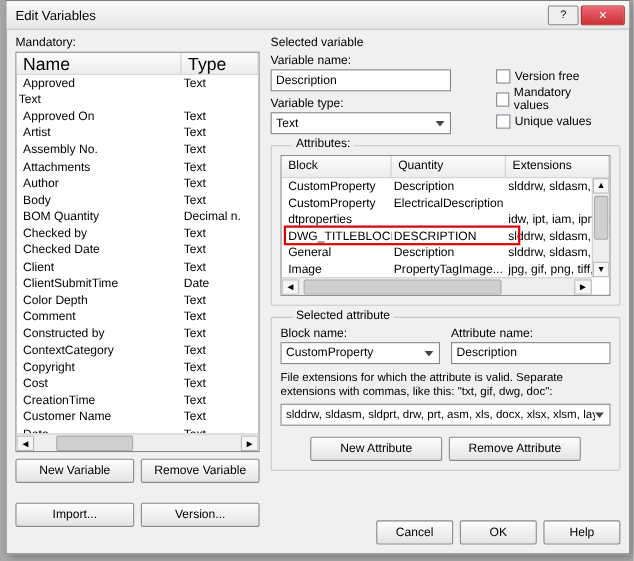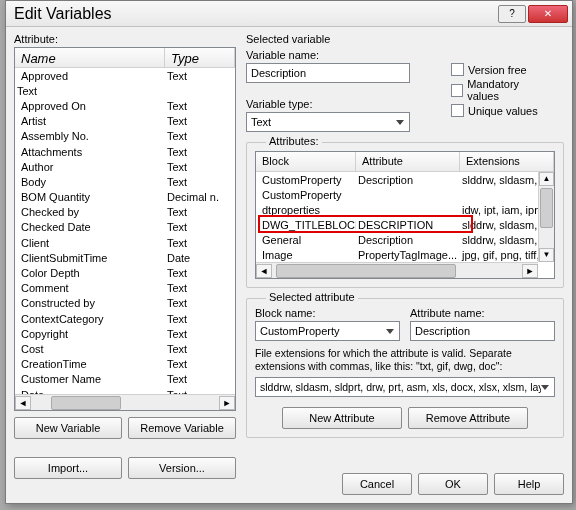--- a/index.html
+++ b/index.html
@@ -1,29 +1,29 @@
 <!DOCTYPE html>
 <html><head>
 <meta charset="utf-8">
 <style>
   * { box-sizing: border-box; font-family: "Segoe UI", Tahoma, sans-serif; font-size: 11px; }
   body { margin: 0; background: #aaa; width: 576px; height: 510px; overflow: hidden; }
   .window { position: absolute; left: 5px; top: 0; width: 568px; height: 504px; background: #f0f0f0; border: 1px solid #7a7a7a; box-shadow: 2px 2px 8px rgba(0,0,0,0.3); }
   .titlebar { height: 26px; background: linear-gradient(#f8f8f8,#e8e8e8); border-bottom: 1px solid #c0c0c0; display: flex; align-items: center; padding: 0 4px 0 8px; }
-  .titlebar .title { flex: 1; font-size: 16px; }
+  .titlebar .title { flex: 1; font-size: 12px; }
   .winbtns { display: flex; gap: 0; }
   .winbtn { width: 28px; height: 18px; border: 1px solid #888; background: #eee; display:flex;align-items:center;justify-content:center;font-size:10px; border-radius:2px; margin-left:2px;}
   .winbtn.close { background: linear-gradient(#e67,#c33); color:#fff; border-color:#a22; width:40px;}
   .body { position: absolute; top: 26px; left:0; right:0; bottom:0; padding: 6px 8px 8px 8px; }
   .lbl { display:block; margin: 2px 0 2px 0; color:#000; }
   .left { position:absolute; left:8px; top:4px; width:222px; bottom:8px; }
   .right { position:absolute; left:240px; top:4px; right:8px; bottom:8px; }
   .listbox { border:1px solid #828790; background:#fff; width:222px; height:364px; overflow:hidden; position:relative; }
   .listhead { display:flex; background: linear-gradient(#fdfdfd,#ececec); border-bottom:1px solid #d0d0d0; height:20px; }
-  .listhead div { padding:3px 6px; border-right:1px solid #d0d0d0; font-size:13px;font-style:italic; }
+  .listhead div { padding:3px 6px; border-right:1px solid #d0d0d0; font-size:16px; }
   .col-name { width:150px; }
   .col-type { flex:1; }
   .rows { overflow:hidden; height:326px; }
   .row { display:flex; height:15.2px; align-items:center; }
   .row span:first-child { width:150px; padding-left:6px; white-space:nowrap; overflow:hidden; }
   .row span:last-child { flex:1; padding-left:2px; white-space:nowrap; overflow:hidden; }
   .hscroll { position:absolute; left:0; right:0; bottom:0; height:16px; background:#eee; border-top:1px solid #d0d0d0; display:flex; align-items:center; }
   .hscroll .arrow { width:16px; height:14px; border:1px solid #bbb; background:#f5f5f5; text-align:center; font-size:9px; line-height:12px;}
   .hscroll .track { flex:1; position:relative; height:14px; }
   .hscroll .thumb { position:absolute; left:20px; width:70px; top:0; bottom:0; background:#cfcfcf; border:1px solid #aaa; border-radius:2px;}
@@ -63,21 +63,21 @@
   <div class="titlebar">
     <span class="title">Edit Variables</span>
     <div class="winbtns">
       <div class="winbtn">?</div>
       <div class="winbtn close">✕</div>
     </div>
   </div>
   <div class="body">
 
     <div class="left">
-      <span class="lbl">Attribute:</span>
+      <span class="lbl">Mandatory:</span>
       <div class="listbox">
         <div class="listhead">
           <div class="col-name">Name</div>
           <div class="col-type">Type</div>
         </div>
         <div class="rows" id="varrows">
             <div class="row">
               <span>Approved</span>
               <span>Text</span>
             </div>
@@ -182,21 +182,21 @@
         <button class="btn">Version...</button>
       </div>
     </div>
 
     <div class="right">
       <span class="lbl">Selected variable</span>
       <div style="display:flex; gap:24px;">
         <div style="flex:1">
           <span class="lbl">Variable name:</span>
           <input class="input" style="width: 100%;" value="Description">
-          <span class="lbl" style="margin-top:15px;">Variable type:</span>
+          <span class="lbl" style="margin-top:5px;">Variable type:</span>
           <div class="select" style="width:100%;">
             <span>Text</span>
               <span class="caret"></span>
           </div>
         </div>
         <div style="width:130px; padding-top:14px;">
           <div class="chkrow">
               <div class="chkbox"></div>
               <span>Version free</span>
             </div>
@@ -209,31 +209,32 @@
               <span>Unique values</span>
             </div>
         </div>
       </div>
 
       <div class="group" style="margin-top:10px;">
         <span class="glabel">Attributes:</span>
         <div class="attrbox">
           <div class="attrhead">
             <div class="ac1">Block</div>
-            <div class="ac2">Attribute</div>
+            <div class="ac2">Quantity</div>
             <div class="ac3">Extensions</div>
           </div>
           <div id="attrrows">
               <div class="arow">
                 <span>CustomProperty</span>
                 <span>Description</span>
                 <span>slddrw, sldasm, sld...</span>
               </div>
               <div class="arow">
                 <span>CustomProperty</span>
+                <span>ElectricalDescription</span>
                 <span></span>
               </div>
               <div class="arow">
                 <span>dtproperties</span>
                 <span></span>
                 <span>idw, ipt, iam, ipn, id...</span>
               </div>
               <div class="arow">
                 <span>DWG_TITLEBLOCK</span>
                 <span>DESCRIPTION</span>

